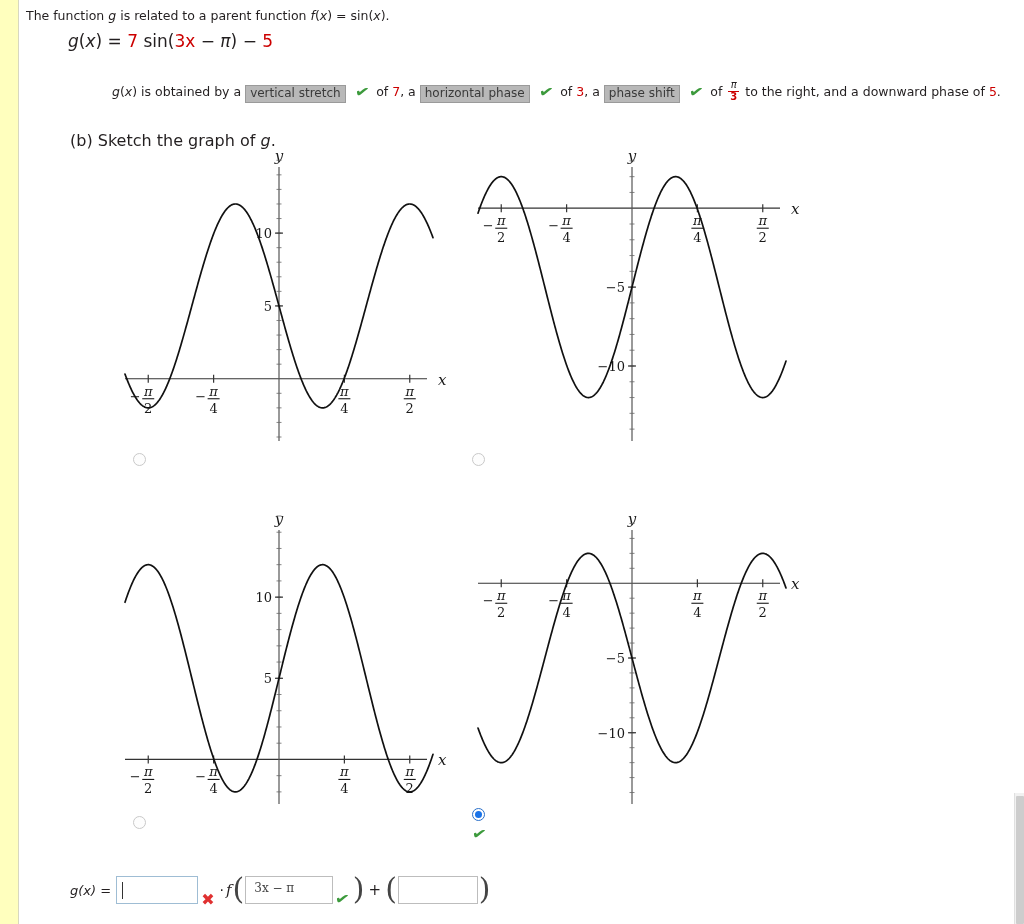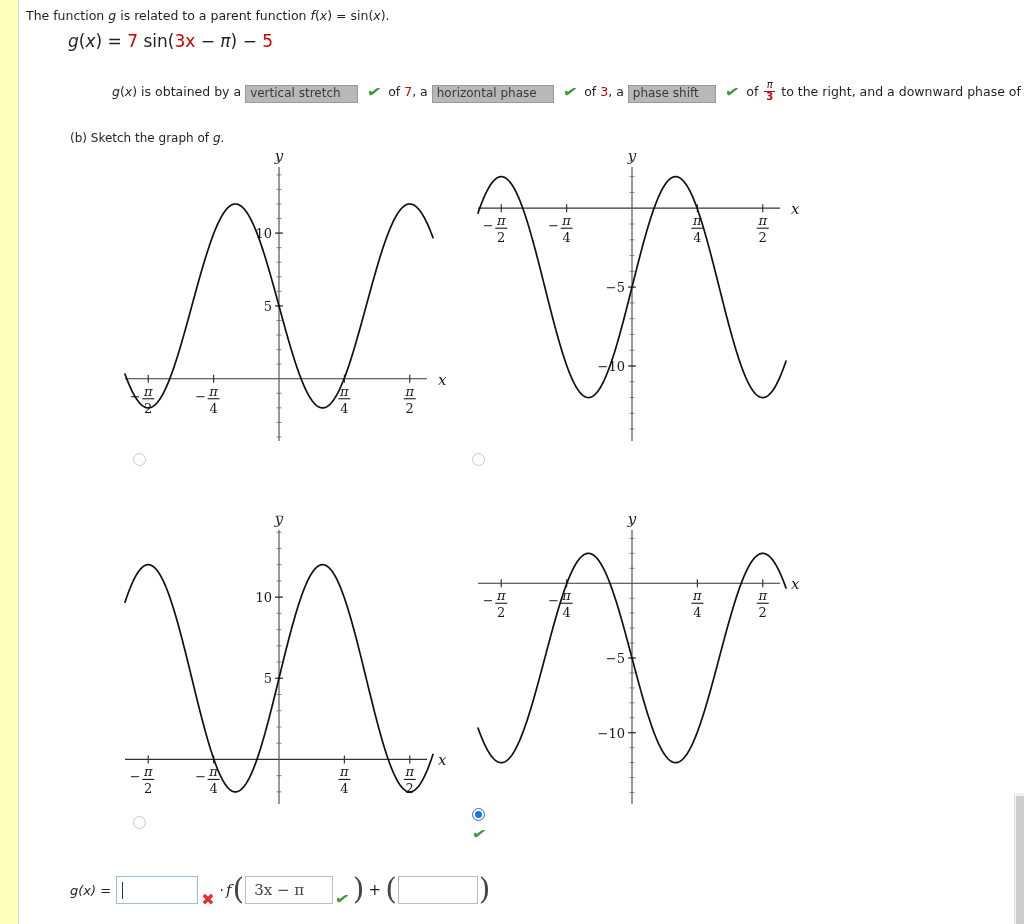--- a/index.html
+++ b/index.html
@@ -48,29 +48,29 @@
 
   
   .line { position: absolute; white-space: nowrap; line-height: 1.2; }
   .it { font-style: italic; }
   .red { color: #cc0000; }
 
   #stmt      { left: 6px;  top: 8px;  font-size: 12.5px; }
   #gformula  { left: 48px; top: 31px; font-size: 17px; }
   #parta     { left: 50px; top: 54px; font-size: 12.5px; }
   #transline { left: 92px; top: 81px; font-size: 12.5px; }
-  #partb     { left: 50px; top: 131px; font-size: 12px; }
+  #partb     { left: 50px; top: 131px; font-size: 16px; }
   #partc     { left: 50px; top: 859px; font-size: 12.5px; }
 
   
   .sel {
     display: inline-block;
     background: #b8b8b8;
     border: 1px solid #9a9a9a;
-    padding: 1px 16px 2px 4px;
+    padding: 1px 4px 2px 4px;
     color: #3a3a3a;
     font-size: 12px;
     line-height: 1.1;
     vertical-align: baseline;
     position: relative;
     top: 1px;
   }
   .tick {
     display: inline-block;
     color: #3c9a3c;
@@ -166,21 +166,21 @@
     left: 5px; top: 5px;
     width: 1px; height: 17px;
     background: #333;
   }
   .ansbox.grey { border: 1px solid #bdbdbd; width: 88px; }
   .ansbox.plain { border: 1px solid #bdbdbd; width: 80px; }
   .ansbox .val {
     position: absolute;
     left: 8px; top: 4px;
     font-family: "DejaVu Serif", "Liberation Serif", serif;
-    font-size: 15px;
+    font-size: 12px;
     color: #444;
     text-align: center;
   }
   .paren {
     font-size: 30px;
     font-weight: 300;
     color: #444;
     font-family: "DejaVu Serif", "Liberation Serif", serif;
     line-height: 0.8;
     padding: 0 1px;

